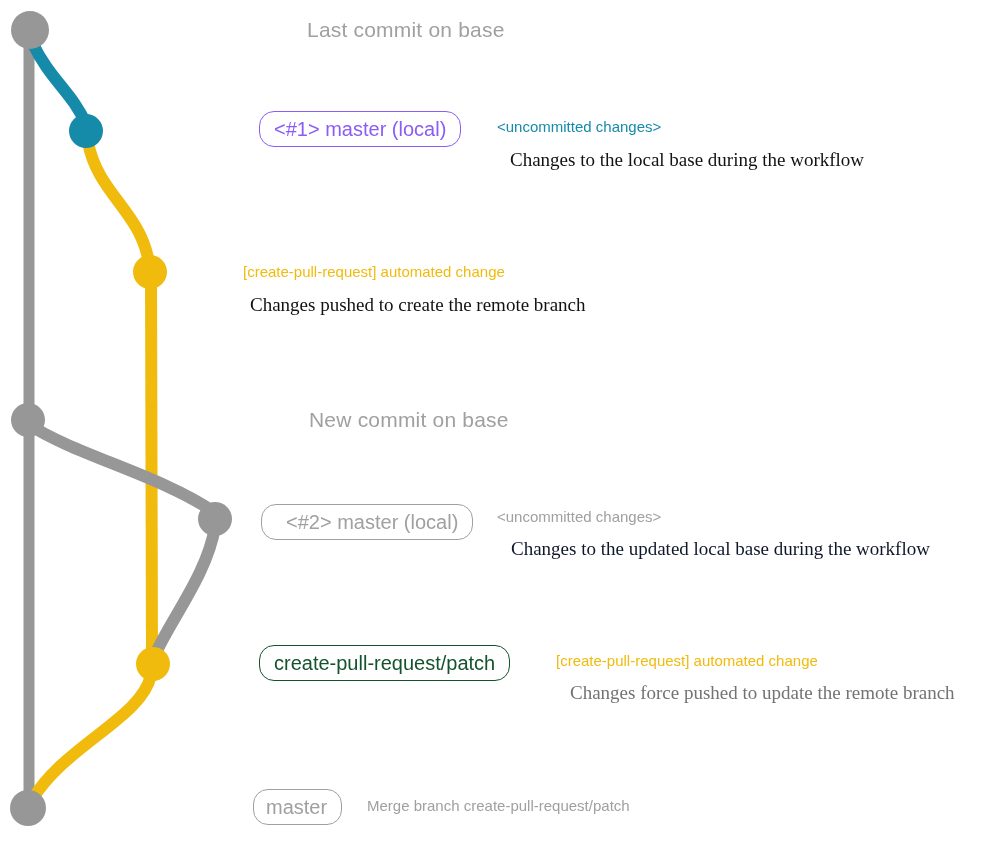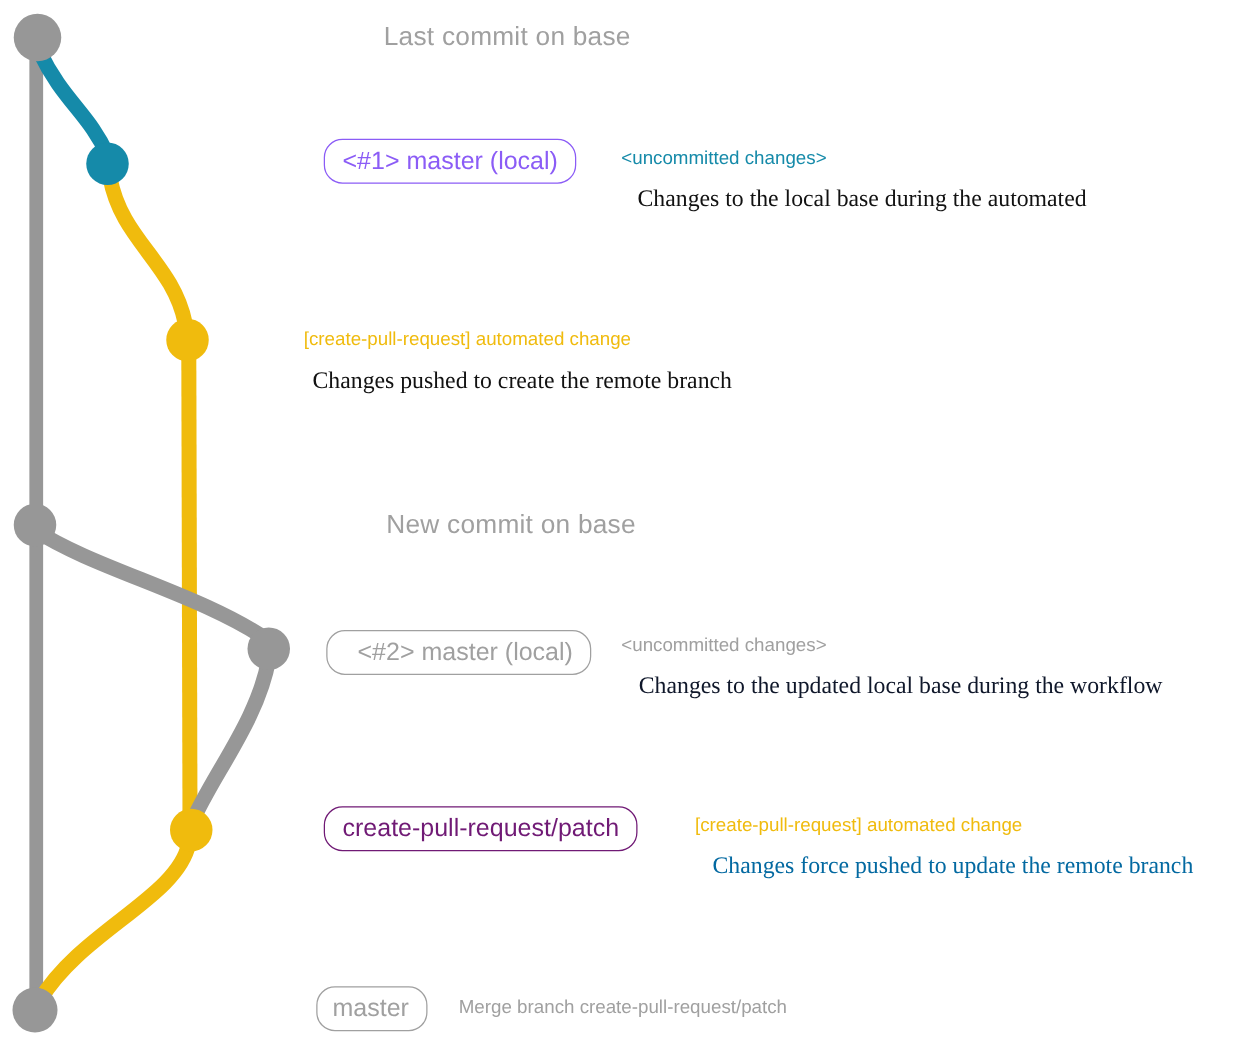--- a/index.html
+++ b/index.html
@@ -49,29 +49,29 @@
   <circle cx="28" cy="808" r="18" fill="#979797"></circle>
   <circle cx="86" cy="131" r="17" fill="#158aa9"></circle>
   <circle cx="150" cy="272" r="17" fill="#f0bb0d"></circle>
   <circle cx="153" cy="664" r="17" fill="#f0bb0d"></circle>
 </svg>
 
 <div class="abs title" style="left: 260px; top: 18px; color: rgb(160, 160, 160);">Last commit on base</div>
 
 <div class="abs badge" style="left: 259px; top: 111px; color: #8b5cf6;">&lt;#1&gt; master (local)</div>
 <div class="abs label" style="left: 497px; top: 118px; color: rgb(21, 138, 169);">&lt;uncommitted changes&gt;</div>
-<div class="abs serif" style="left: 510px; top: 149px; color: rgb(18, 18, 18);">Changes to the local base during the automated</div>
+<div class="abs serif" style="left: 510px; top: 149px; color: rgb(18, 18, 18);">Changes to the local base during the workflow</div>
 
 <div class="abs label" style="left: 243px; top: 263px; color: rgb(240, 187, 13);">[create-pull-request] automated change</div>
 <div class="abs serif" style="left: 250px; top: 294px; color: rgb(18, 18, 18);">Changes pushed to create the remote branch</div>
 
 <div class="abs title" style="left: 262px; top: 408px; color: rgb(160, 160, 160);">New commit on base</div>
 
 <div class="abs badge" style="left: 261px; top: 504px; color: rgb(160, 160, 160); padding-left: 24px;">&lt;#2&gt; master (local)</div>
 <div class="abs label" style="left: 497px; top: 508px; color: rgb(160, 160, 160);">&lt;uncommitted changes&gt;</div>
 <div class="abs serif" style="left: 511px; top: 538px; color: #0f172a;">Changes to the updated local base during the workflow</div>
 
-<div class="abs badge" style="left: 259px; top: 645px; color: #701a75; text-align: center;">create-pull-request/patch</div>
+<div class="abs badge" style="left: 259px; top: 645px; color: #14532d; text-align: center;">create-pull-request/patch</div>
 <div class="abs label" style="left: 556px; top: 652px; color: rgb(240, 187, 13);">[create-pull-request] automated change</div>
-<div class="abs serif" style="left: 570px; top: 682px; color: #0369a1;">Changes force pushed to update the remote branch</div>
+<div class="abs serif" style="left: 570px; top: 682px; color: #737373;">Changes force pushed to update the remote branch</div>
 
 <div class="abs badge" style="left: 253px; top: 789px; color: rgb(160, 160, 160); padding-left: 12px;">master</div>
 <div class="abs label" style="left: 367px; top: 797px; color: rgb(160, 160, 160);">Merge branch create-pull-request/patch</div>
 
 </body></html>

